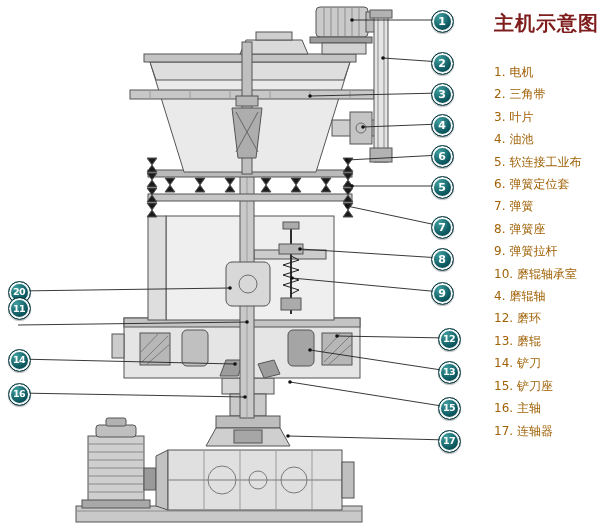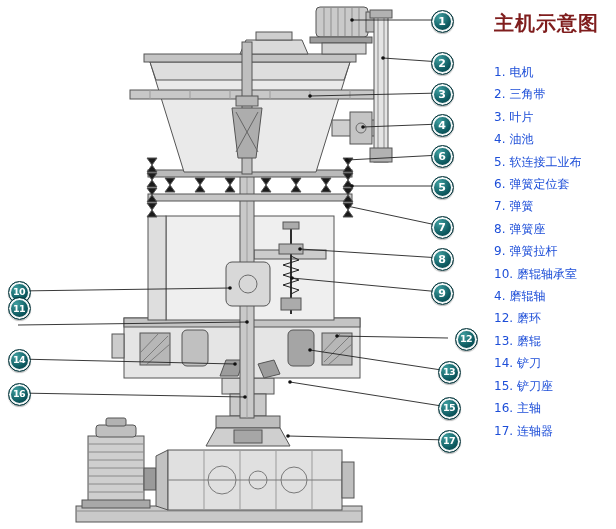--- a/index.html
+++ b/index.html
@@ -13,21 +13,21 @@
     box-shadow: inset 0 0 0 2px rgba(255,255,255,.95), 0 1px 1px rgba(0,0,0,.25);
     color:#ffffff;font-weight:bold;font-size:11px;line-height:1;
     display:flex;align-items:center;justify-content:center;
     z-index:3;
   }
   .callout.two{font-size:9.5px;letter-spacing:-0.5px;}
   
   .legend{position:absolute;left:494px;top:10px;width:120px;z-index:4;}
   .legend-title{font-size:20px;font-weight:bold;letter-spacing:1px;white-space:nowrap;}
   .legend-list{margin-top:24px;}
-  .legend-item{font-size:12px;color:#1d4ed8;line-height:22.4px;white-space:nowrap;}
+  .legend-item{font-size:12px;color:#a16207;line-height:22.4px;white-space:nowrap;}
   .legend-item span[data-role="num"]{margin-right:4px;}
   #leader-lines{z-index:2;}
   #machine{z-index:1;}
 </style>
 </head>
 <body>
 
 <div class="stage">
 
   <svg id="machine" class="layer" viewBox="0 0 616 529" xmlns="http://www.w3.org/2000/svg">
@@ -192,25 +192,25 @@
   <div class="layer">
       <div class="callout" style="left: 430.5px; top: 9.5px; background: radial-gradient(circle at 35% 30%, rgb(63, 159, 160), rgb(14, 90, 96) 55%, rgb(6, 54, 60));">1</div>
       <div class="callout" style="left: 430.5px; top: 51.5px; background: radial-gradient(circle at 35% 30%, rgb(63, 159, 160), rgb(14, 90, 96) 55%, rgb(6, 54, 60));">2</div>
       <div class="callout" style="left: 430.5px; top: 82.5px; background: radial-gradient(circle at 35% 30%, rgb(63, 159, 160), rgb(14, 90, 96) 55%, rgb(6, 54, 60));">3</div>
       <div class="callout" style="left: 430.5px; top: 113.5px; background: radial-gradient(circle at 35% 30%, rgb(63, 159, 160), rgb(14, 90, 96) 55%, rgb(6, 54, 60));">4</div>
       <div class="callout" style="left: 430.5px; top: 144.5px; background: radial-gradient(circle at 35% 30%, rgb(63, 159, 160), rgb(14, 90, 96) 55%, rgb(6, 54, 60));">6</div>
       <div class="callout" style="left: 430.5px; top: 175.5px; background: radial-gradient(circle at 35% 30%, rgb(63, 159, 160), rgb(14, 90, 96) 55%, rgb(6, 54, 60));">5</div>
       <div class="callout" style="left: 430.5px; top: 215.5px; background: radial-gradient(circle at 35% 30%, rgb(63, 159, 160), rgb(14, 90, 96) 55%, rgb(6, 54, 60));">7</div>
       <div class="callout" style="left: 430.5px; top: 247.5px; background: radial-gradient(circle at 35% 30%, rgb(63, 159, 160), rgb(14, 90, 96) 55%, rgb(6, 54, 60));">8</div>
       <div class="callout" style="left: 430.5px; top: 281.5px; background: radial-gradient(circle at 35% 30%, rgb(63, 159, 160), rgb(14, 90, 96) 55%, rgb(6, 54, 60));">9</div>
-      <div class="callout two" style="left: 437.5px; top: 327.5px; background: radial-gradient(circle at 35% 30%, rgb(63, 159, 160), rgb(14, 90, 96) 55%, rgb(6, 54, 60)); margin-left: 17px;">12</div>
+      <div class="callout two" style="left: 437.5px; top: 327.5px; background: radial-gradient(circle at 35% 30%, rgb(63, 159, 160), rgb(14, 90, 96) 55%, rgb(6, 54, 60));">12</div>
       <div class="callout two" style="left: 437.5px; top: 360.5px; background: radial-gradient(circle at 35% 30%, rgb(63, 159, 160), rgb(14, 90, 96) 55%, rgb(6, 54, 60));">13</div>
       <div class="callout two" style="left: 437.5px; top: 396.5px; background: radial-gradient(circle at 35% 30%, rgb(63, 159, 160), rgb(14, 90, 96) 55%, rgb(6, 54, 60));">15</div>
       <div class="callout two" style="left: 437.5px; top: 429.5px; background: radial-gradient(circle at 35% 30%, rgb(63, 159, 160), rgb(14, 90, 96) 55%, rgb(6, 54, 60));">17</div>
-      <div class="callout two" style="left: 7.5px; top: 280.5px; background: radial-gradient(circle at 35% 30%, rgb(63, 159, 160), rgb(14, 90, 96) 55%, rgb(6, 54, 60));">10</div>
+      <div class="callout two" style="left: 7.5px; top: 280.5px; background: radial-gradient(circle at 35% 30%, rgb(63, 159, 160), rgb(14, 90, 96) 55%, rgb(6, 54, 60));">20</div>
       <div class="callout two" style="left: 7.5px; top: 297px; background: radial-gradient(circle at 35% 30%, rgb(63, 159, 160), rgb(14, 90, 96) 55%, rgb(6, 54, 60));">11</div>
       <div class="callout two" style="left: 7.5px; top: 348.5px; background: radial-gradient(circle at 35% 30%, rgb(63, 159, 160), rgb(14, 90, 96) 55%, rgb(6, 54, 60));">14</div>
       <div class="callout two" style="left: 7.5px; top: 382.5px; background: radial-gradient(circle at 35% 30%, rgb(63, 159, 160), rgb(14, 90, 96) 55%, rgb(6, 54, 60));">16</div>
     </div>
 
   <div class="legend">
     <div class="legend-title" style="color: #7f1d1d;">主机示意图</div>
     <div class="legend-list">
   <div class="legend-item">
     <span data-role="num">1.</span><span data-role="label">电机</span>

